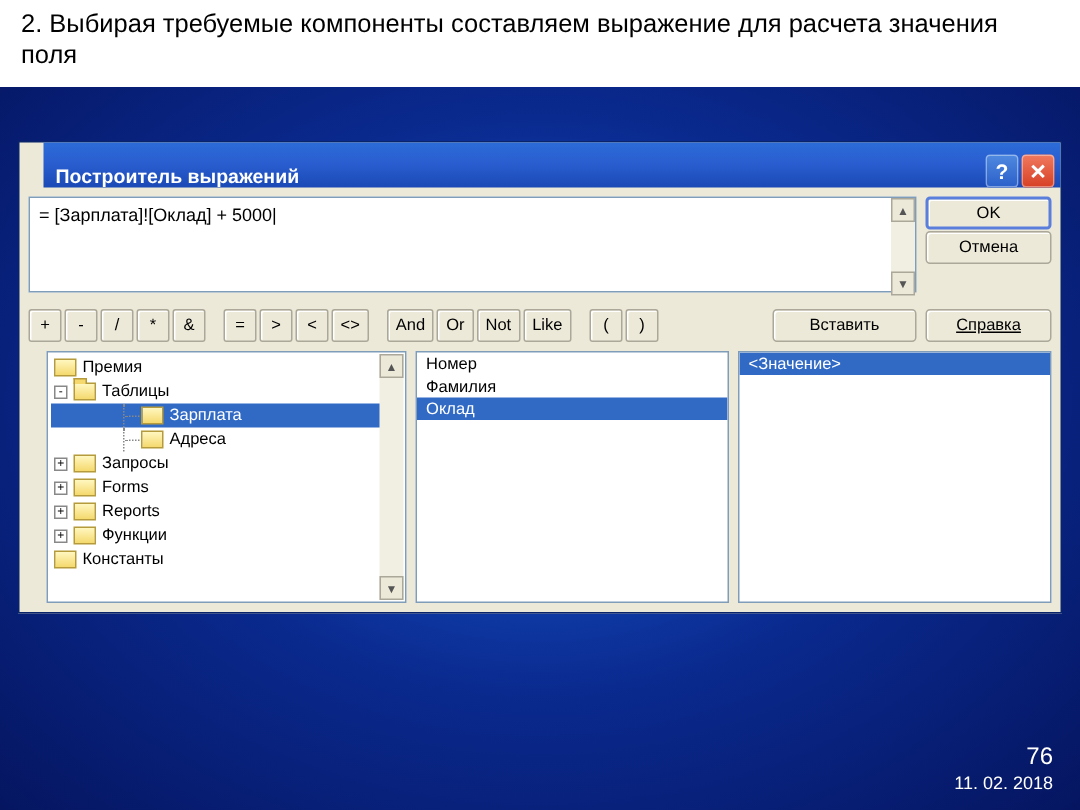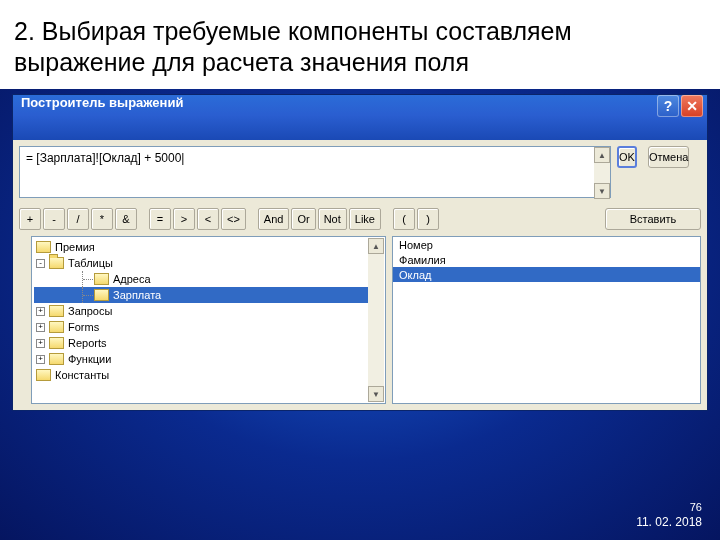--- a/index.html
+++ b/index.html
@@ -7,72 +7,72 @@
     width: 720px; height: 540px;
     background: radial-gradient(ellipse at center, #1a5fd6 0%, #0a2a8f 50%, #051560 100%);
     font-family: Tahoma, Arial, sans-serif;
     font-size: 11px;
     position: relative;
     overflow: hidden;
   }
   .heading {
     background: #fff;
     color: #000;
-    font-size: 25px;
-    padding: 16px 14px 10px;
+    font-size: 17px;
+    padding: 5px 14px 10px;
     line-height: 1.25;
     font-family: Arial, sans-serif;
   }
   .window {
     position: absolute;
     left: 12px; top: 94px;
     width: 696px;
     background: #ece9d8;
     border: 1px solid #0a246a;
   }
   .titlebar {
-    height: 45px;
+    height: 30px;
     background: linear-gradient(to bottom, #2b6cd8 0%, #2a5ed0 45%, #1a49b5 100%);
-    display: flex; align-items: flex-start;
+    display: flex; align-items: flex-end;
     padding: 0 4px 0 8px;
-    color: #fff; font-weight: bold; font-size: 13px;
+    color: #fff; font-weight: bold; font-size: 13px; margin-left: 16px;
   }
   .titlebar .spacer { flex: 1; }
   .tbn {
     width: 22px; height: 22px; margin-left: 2px;
     border-radius: 3px;
     display: flex; align-items: center; justify-content: center;
     font-weight: bold; color: #fff; font-size: 14px;
     box-shadow: inset 0 0 0 1px rgba(255,255,255,.4);
   }
   .help-btn { background: linear-gradient(#4f8ae0,#2b5fc9); }
   .close-btn { background: linear-gradient(#f07a5f,#d63f24); }
   .body { padding: 6px; }
   .row1 { display: flex; gap: 6px; }
   .expr-wrap { flex: 1; position: relative; }
   .expr {
-    width: 100%; height: 52px;
+    width: 100%; height: 64px;
     background: #fff; border: 1px solid #7f9db9;
     padding: 4px 6px; font-size: 12px;
     font-family: Tahoma, Arial, sans-serif;
     resize: none;
   }
   .scroll-v {
     position: absolute; right: 1px; top: 1px; bottom: 1px;
     width: 16px; background: #f1efe2;
     display: flex; flex-direction: column;
   }
   .scroll-v .arr {
     height: 16px; background: #ece9d8;
     border: 1px solid #aca899;
     display: flex; align-items: center; justify-content: center;
     font-size: 8px; color: #555;
   }
   .scroll-v .track { flex: 1; }
-  .btncol { width: 84px; display: flex; flex-direction: row; gap: 11px; }
+  .btncol { width: 84px; display: flex; flex-direction: column; gap: 1px; }
   .btn {
     background: #ece9d8; border: 1px solid #aca899;
     border-radius: 3px;
     height: 22px;
     display: flex; align-items: center; justify-content: center;
     font-size: 11px;
     box-shadow: inset 1px 1px 0 #fff;
   }
   .btn.ok { border: 2px solid #5a7edc; }
   .link { text-decoration: underline; }
@@ -132,21 +132,21 @@
   }
   .sel { background: #316ac5; color: #fff; }
   .list { padding: 0; }
   .li { padding: 1px 6px; height: 15px; display: flex; align-items: center; }
   .pane .scroll-v { position: absolute; }
   .footer {
     position: absolute; right: 18px; bottom: 10px;
     text-align: right; color: #fff; font-size: 12px;
     line-height: 1.25;
   }
-  .footer .pg { text-align: right; font-size: 11px; }
+  .footer .pg { text-align: right; font-size: 16px; }
 </style>
 </head>
 <body>
 
 <div class="heading">2. Выбирая требуемые компоненты составляем выражение для расчета значения поля</div>
 
 <div class="window">
   <div class="titlebar">
     <span>Построитель выражений</span>
     <span class="spacer"></span>
@@ -181,43 +181,44 @@
           <div class="op">&lt;</div>
           <div class="op">&lt;&gt;</div>
           <div class="op gap">And</div>
           <div class="op">Or</div>
           <div class="op">Not</div>
           <div class="op">Like</div>
           <div class="op gap">(</div>
           <div class="op">)</div>
         </div>
       <div class="btn" style="width:96px">Вставить</div>
+      <div class="btn link" style="width:84px">Справка</div>
     </div>
 
     <div class="row3">
       <div class="pane pane1">
         <div class="tree" id="tree">
             <div class="node ind0">
               <span class="folder"></span>
               <span>Премия</span>
             </div>
             <div class="node ind0">
               <span class="plusbox">-</span>
               <span class="folder open"></span>
               <span>Таблицы</span>
             </div>
+            <div class="node ind2 sel">
+              <span class="treeline"></span>
+              <span class="folder"></span>
+              <span>Зарплата</span>
+            </div>
             <div class="node ind2">
               <span class="treeline"></span>
               <span class="folder"></span>
               <span>Адреса</span>
-            </div>
-            <div class="node ind2 sel">
-              <span class="treeline"></span>
-              <span class="folder"></span>
-              <span>Зарплата</span>
             </div>
             <div class="node ind0">
               <span class="plusbox">+</span>
               <span class="folder"></span>
               <span>Запросы</span>
             </div>
             <div class="node ind0">
               <span class="plusbox">+</span>
               <span class="folder"></span>
               <span>Forms</span>
@@ -243,20 +244,25 @@
           <div class="arr">▼</div>
         </div>
       </div>
       <div class="pane pane2">
         <div class="list" id="fields">
             <div class="li">Номер</div>
             <div class="li">Фамилия</div>
             <div class="li sel">Оклад</div>
           </div>
       </div>
+      <div class="pane pane3">
+        <div class="list" id="values">
+            <div class="li sel">&lt;Значение&gt;</div>
+          </div>
+      </div>
     </div>
   </div>
 </div>
 
 <div class="footer">
   <div class="pg">76</div>
   <div>11. 02. 2018</div>
 </div>
 
 </body></html>

